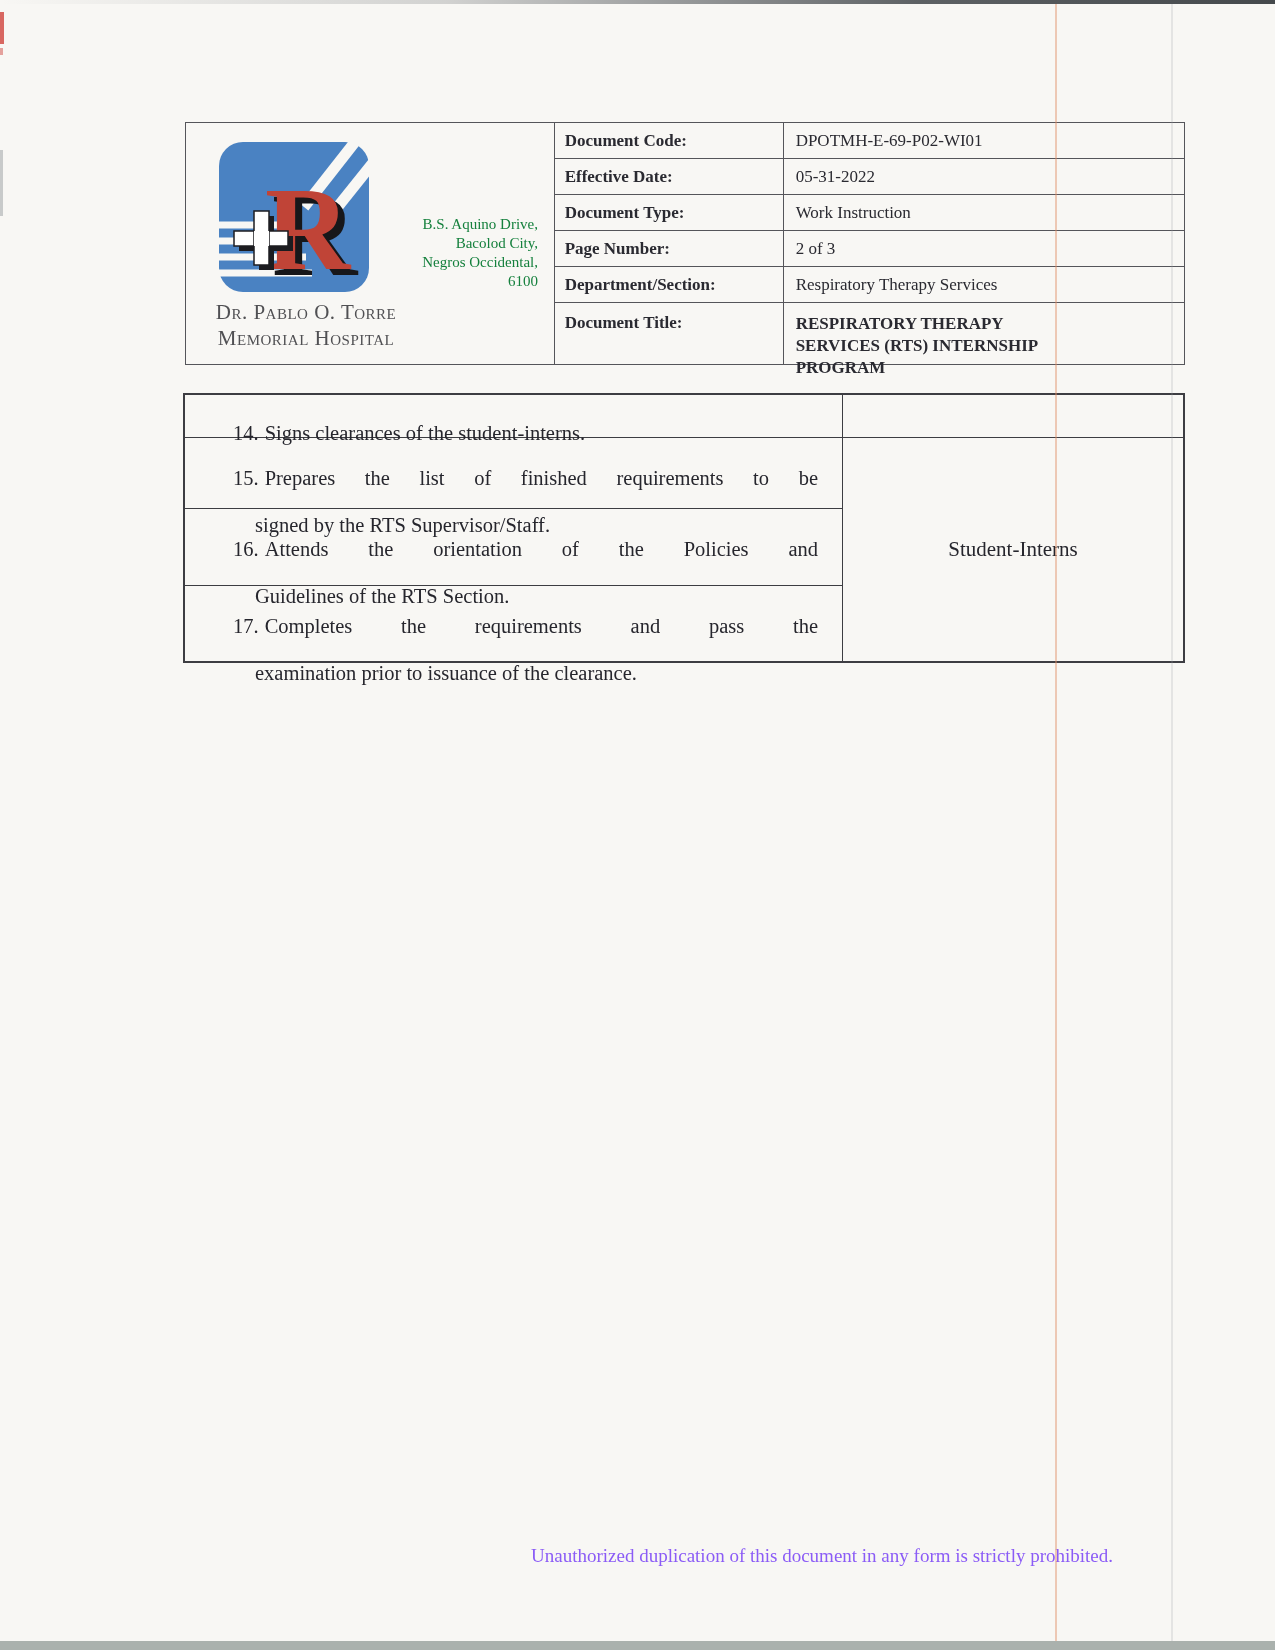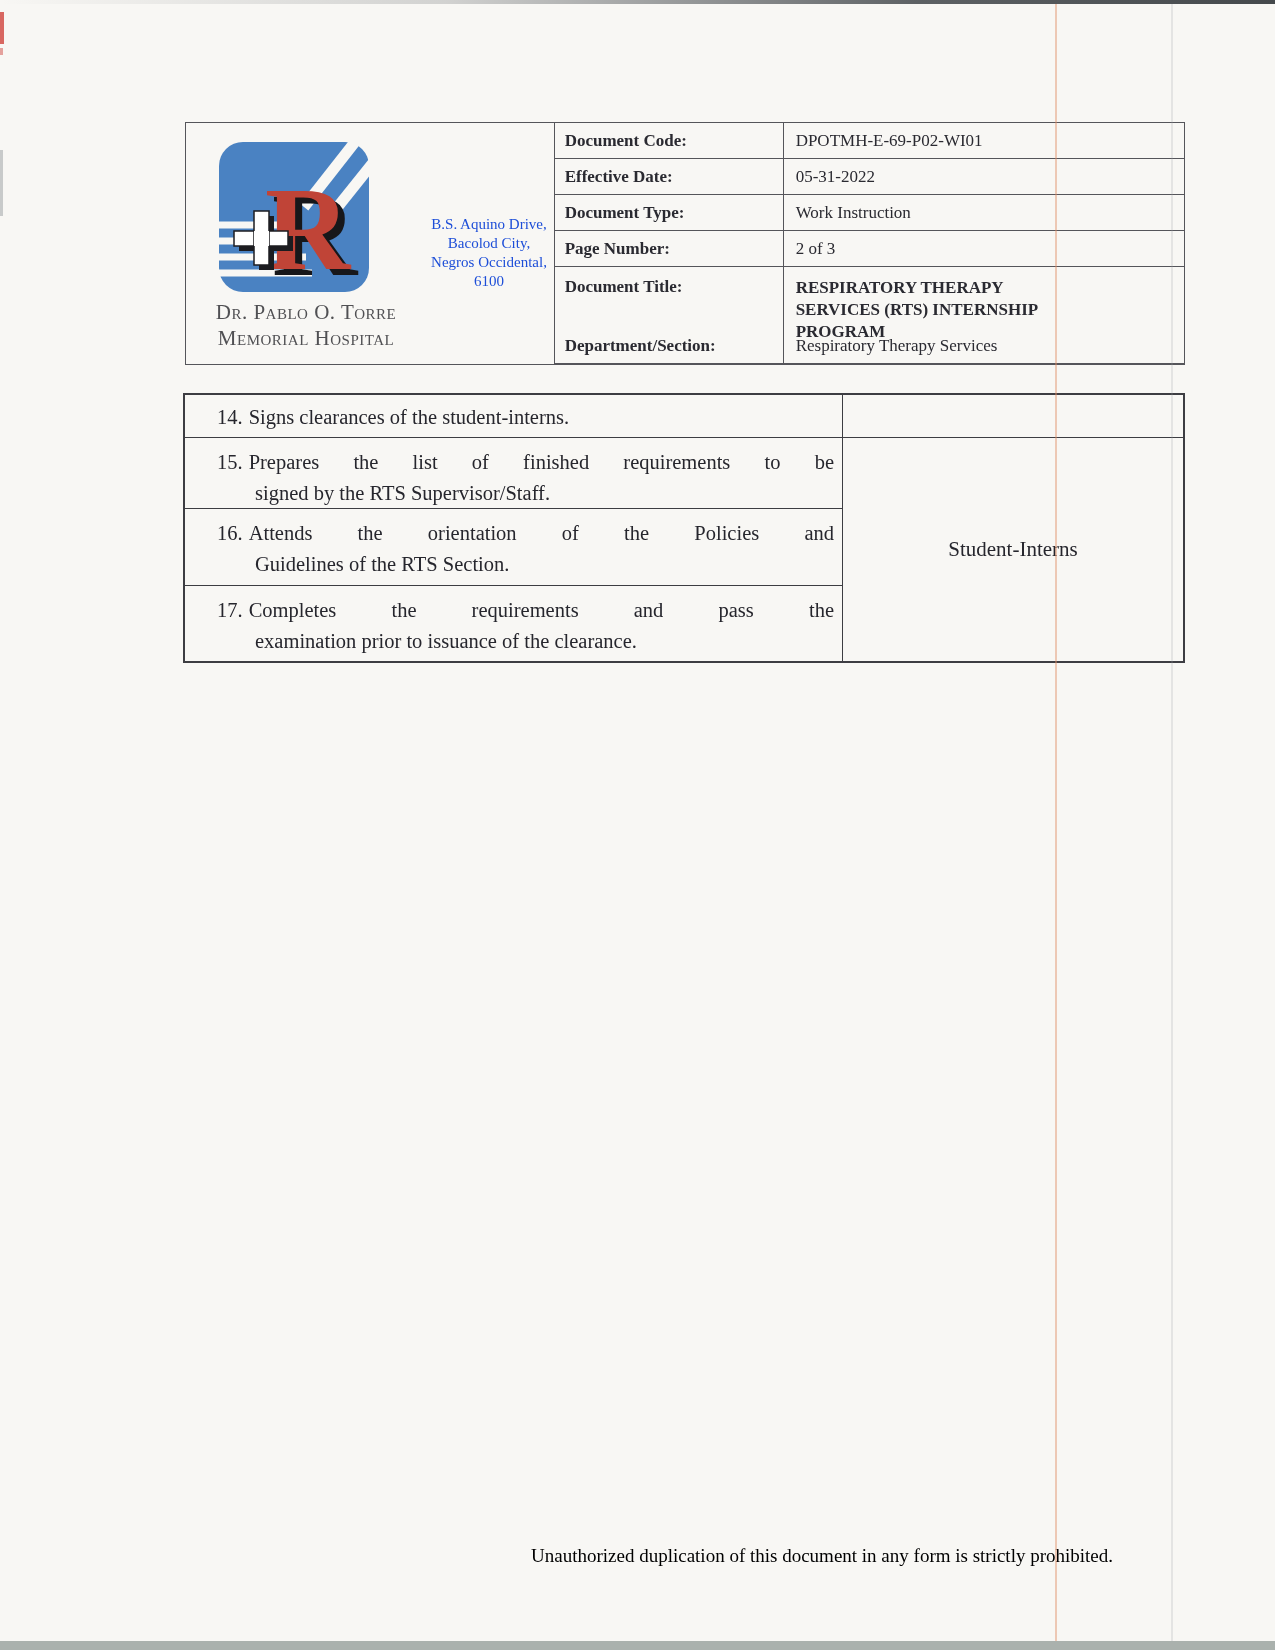--- a/index.html
+++ b/index.html
@@ -21,22 +21,22 @@
 
   
   .header-block{
     position:absolute;left:185px;top:122px;width:1000px;height:243px;
     border:1px solid #55555a;display:flex;box-sizing:border-box;background:transparent;
   }
   .logo-cell{width:369px;border-right:1px solid #55555a;position:relative;box-sizing:border-box;}
   .logo-art{position:absolute;left:30px;top:16px;}
   .hospital-name{position:absolute;left:0px;top:176px;width:240px;text-align:center;
     font-variant:small-caps;font-size:21px;line-height:26px;letter-spacing:0.5px;color:#505053;}
-  .address{position:absolute;left:228px;top:92px;width:150px;text-align:center;
-    font-size:15px;line-height:19px;color:#1d4ed8;}
+  .address{position:absolute;left:202px;top:92px;width:150px;text-align:right;
+    font-size:15px;line-height:19px;color:#15803d;}
 
   .header-fields{width:630px;display:flex;flex-direction:column;box-sizing:border-box;}
   .field-row{display:flex;height:36px;border-bottom:1px solid #55555a;box-sizing:border-box;}
   .field-row.last{height:61px;border-bottom:none;}
   .field-label{width:229px;border-right:1px solid #55555a;box-sizing:border-box;
     font-size:17px;padding:8px 6px 0 10px;font-weight:bold;}
   .field-value{flex:1;font-size:17px;padding:8px 6px 0 12px;}
   .field-row.last .field-label,.field-row.last .field-value{padding-top:10px;}
   .field-value.bold{font-weight:bold;line-height:22px;}
   .field-value .wrapbox{max-width:295px;}
@@ -48,27 +48,27 @@
     display:grid;grid-template-columns:658px 1fr;grid-template-rows:43px 71px 77px 75px;
   }
   .task-cell{box-sizing:border-box;border-right:1px solid #3d3d42;border-bottom:1px solid #3d3d42;
     font-size:20.5px;line-height:31px;color:#26262d;padding:6px 8px 0 0;}
   .task-cell.r1{padding-top:7px;}
   .task-cell.r2,.task-cell.r3,.task-cell.r4{padding-top:9px;}
   .task-cell.r4{border-bottom:none;}
   .resp-cell-empty{grid-column:2;grid-row:1;border-bottom:1px solid #3d3d42;box-sizing:border-box;}
   .resp-cell{grid-column:2;grid-row:2/5;display:flex;align-items:center;justify-content:center;
     font-size:21px;color:#26262d;text-align:center;}
-  .tline{padding-left:70px;text-indent:-38px;margin:0;}
+  .tline{padding-left:70px;text-indent:-38px;margin:16px;}
   .tline.jfull{text-align:justify;text-align-last:justify;}
   .tline2{padding-left:70px;margin:0;}
   .tnum{padding-right:6px;}
 
   
-  .footer-note{position:absolute;left:531px;top:1545px;font-size:19px;color:#000000;}
+  .footer-note{position:absolute;left:531px;top:1545px;font-size:19px;color:#8b5cf6;}
 </style>
 </head>
 <body>
 
 <div class="scan-top-strip"></div>
 <div class="scan-bottom-strip"></div>
 <div class="scan-pink-line"></div>
 <div class="scan-crease-line"></div>
 <div class="scan-red-speck"></div>
 <div class="scan-red-speck2"></div>
@@ -122,29 +122,29 @@
       <div class="field-value">05-31-2022</div>
     </div>
     <div class="field-row">
       <div class="field-label">Document Type:</div>
       <div class="field-value">Work Instruction</div>
     </div>
     <div class="field-row">
       <div class="field-label">Page Number:</div>
       <div class="field-value">2 of 3</div>
     </div>
+    <div class="field-row">
+      <div class="field-label">Department/Section:</div>
+      <div class="field-value">Respiratory Therapy Services</div>
+    </div>
     <div class="field-row last">
       <div class="field-label">Document Title:</div>
       <div class="field-value bold">
         <div class="wrapbox">RESPIRATORY THERAPY SERVICES (RTS) INTERNSHIP PROGRAM</div>
       </div>
-    </div>
-    <div class="field-row">
-      <div class="field-label">Department/Section:</div>
-      <div class="field-value">Respiratory Therapy Services</div>
     </div>
   </div>
 </div>
 
 <div class="task-table">
   <div class="task-cell r1">
     <p class="tline"><span class="tnum">14.</span><span>Signs clearances of the student-interns.</span></p>
   </div>
   <div class="resp-cell-empty"></div>
 

